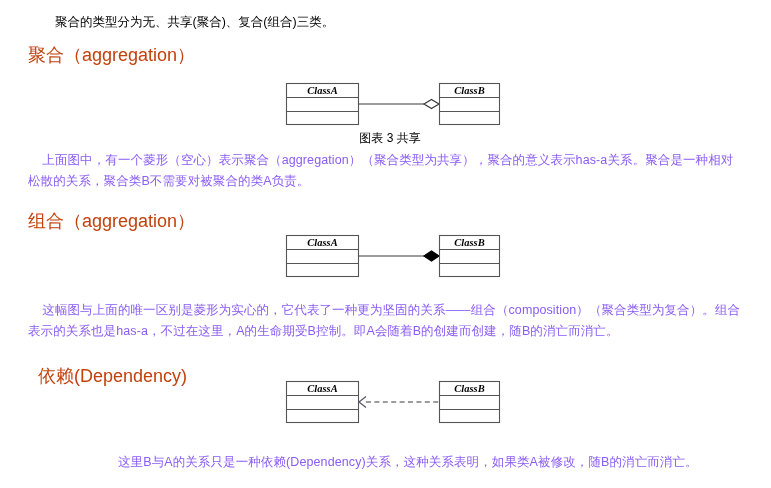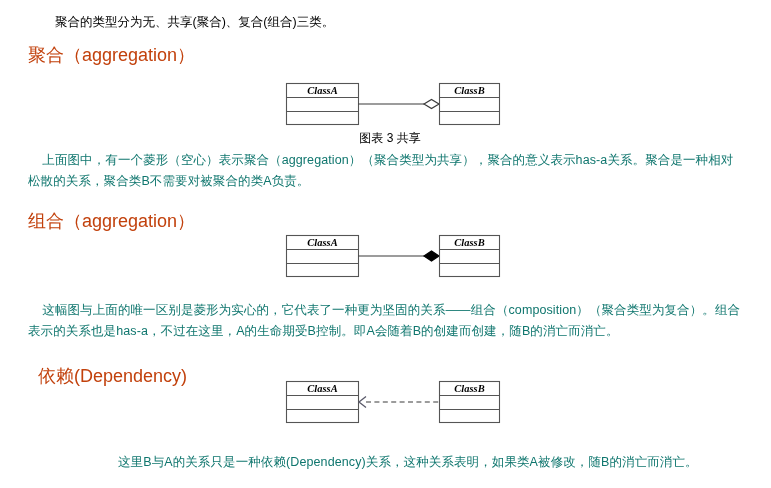--- a/index.html
+++ b/index.html
@@ -22,21 +22,21 @@
     left: 0;
     top: 0;
     width: 630px;
     height: 488px;
   }
 
   .para {
     position: absolute;
     font-size: 12.5px;
     line-height: 21px;
-    color: #0f766e;
+    color: #8b5cf6;
     letter-spacing: 0.1px;
     white-space: pre-wrap;
   }
 
   .heading {
     position: absolute;
     font-size: 18px;
     line-height: 18px;
     color: #c2410c;
   }

